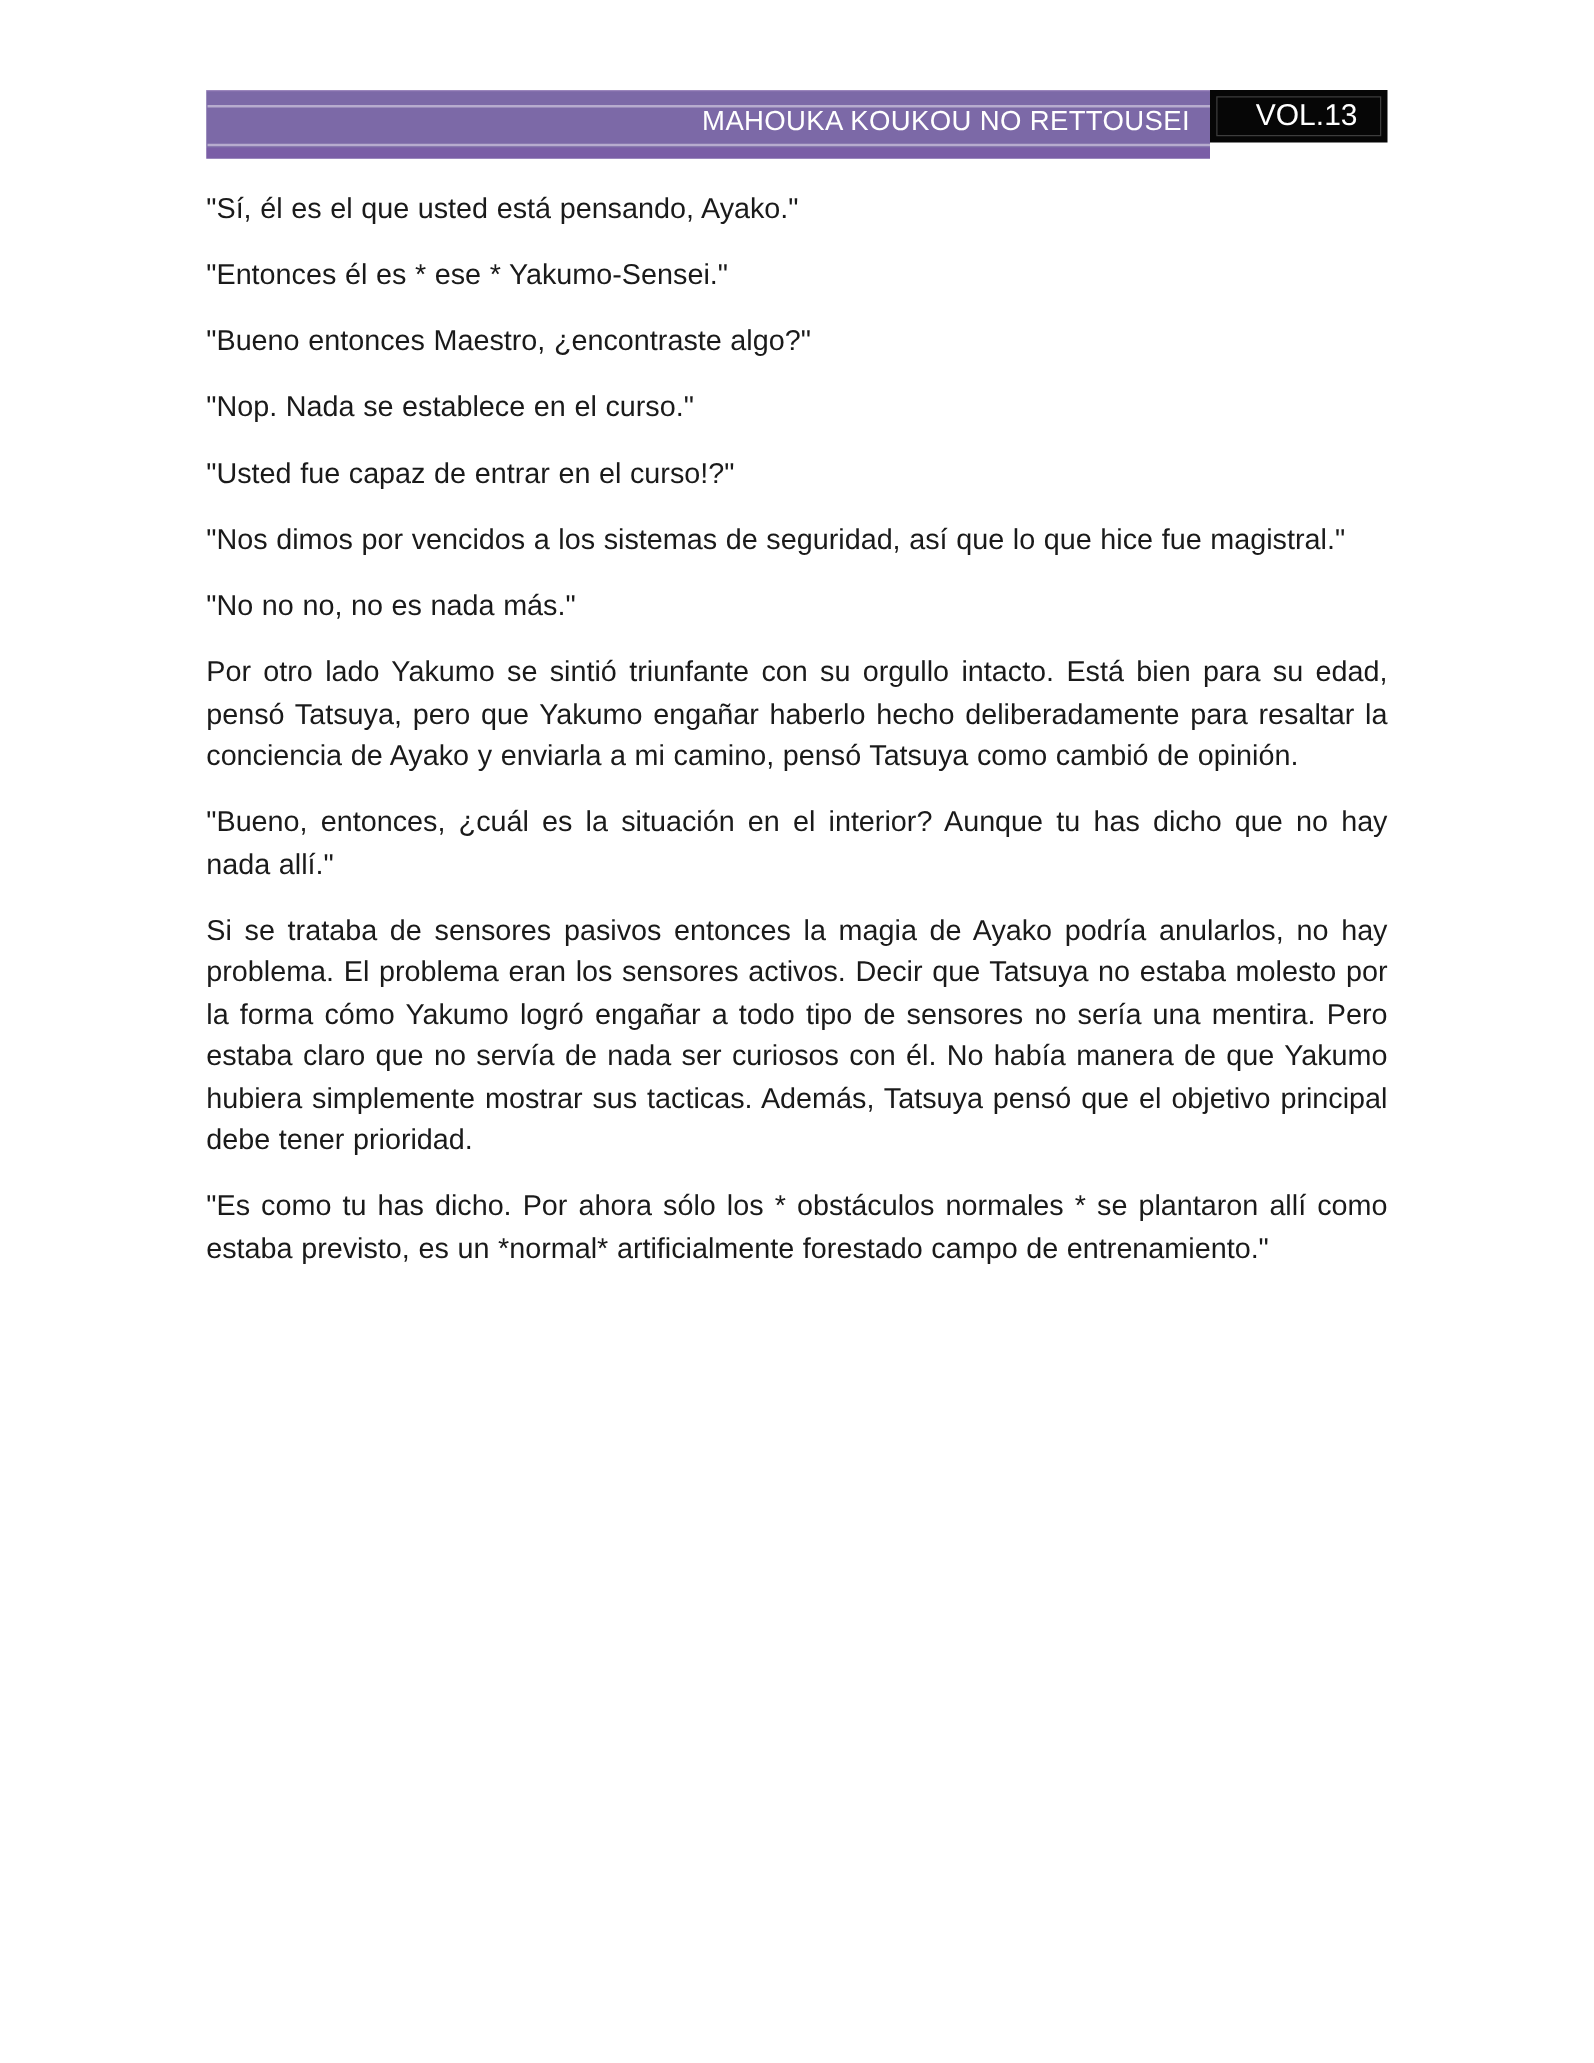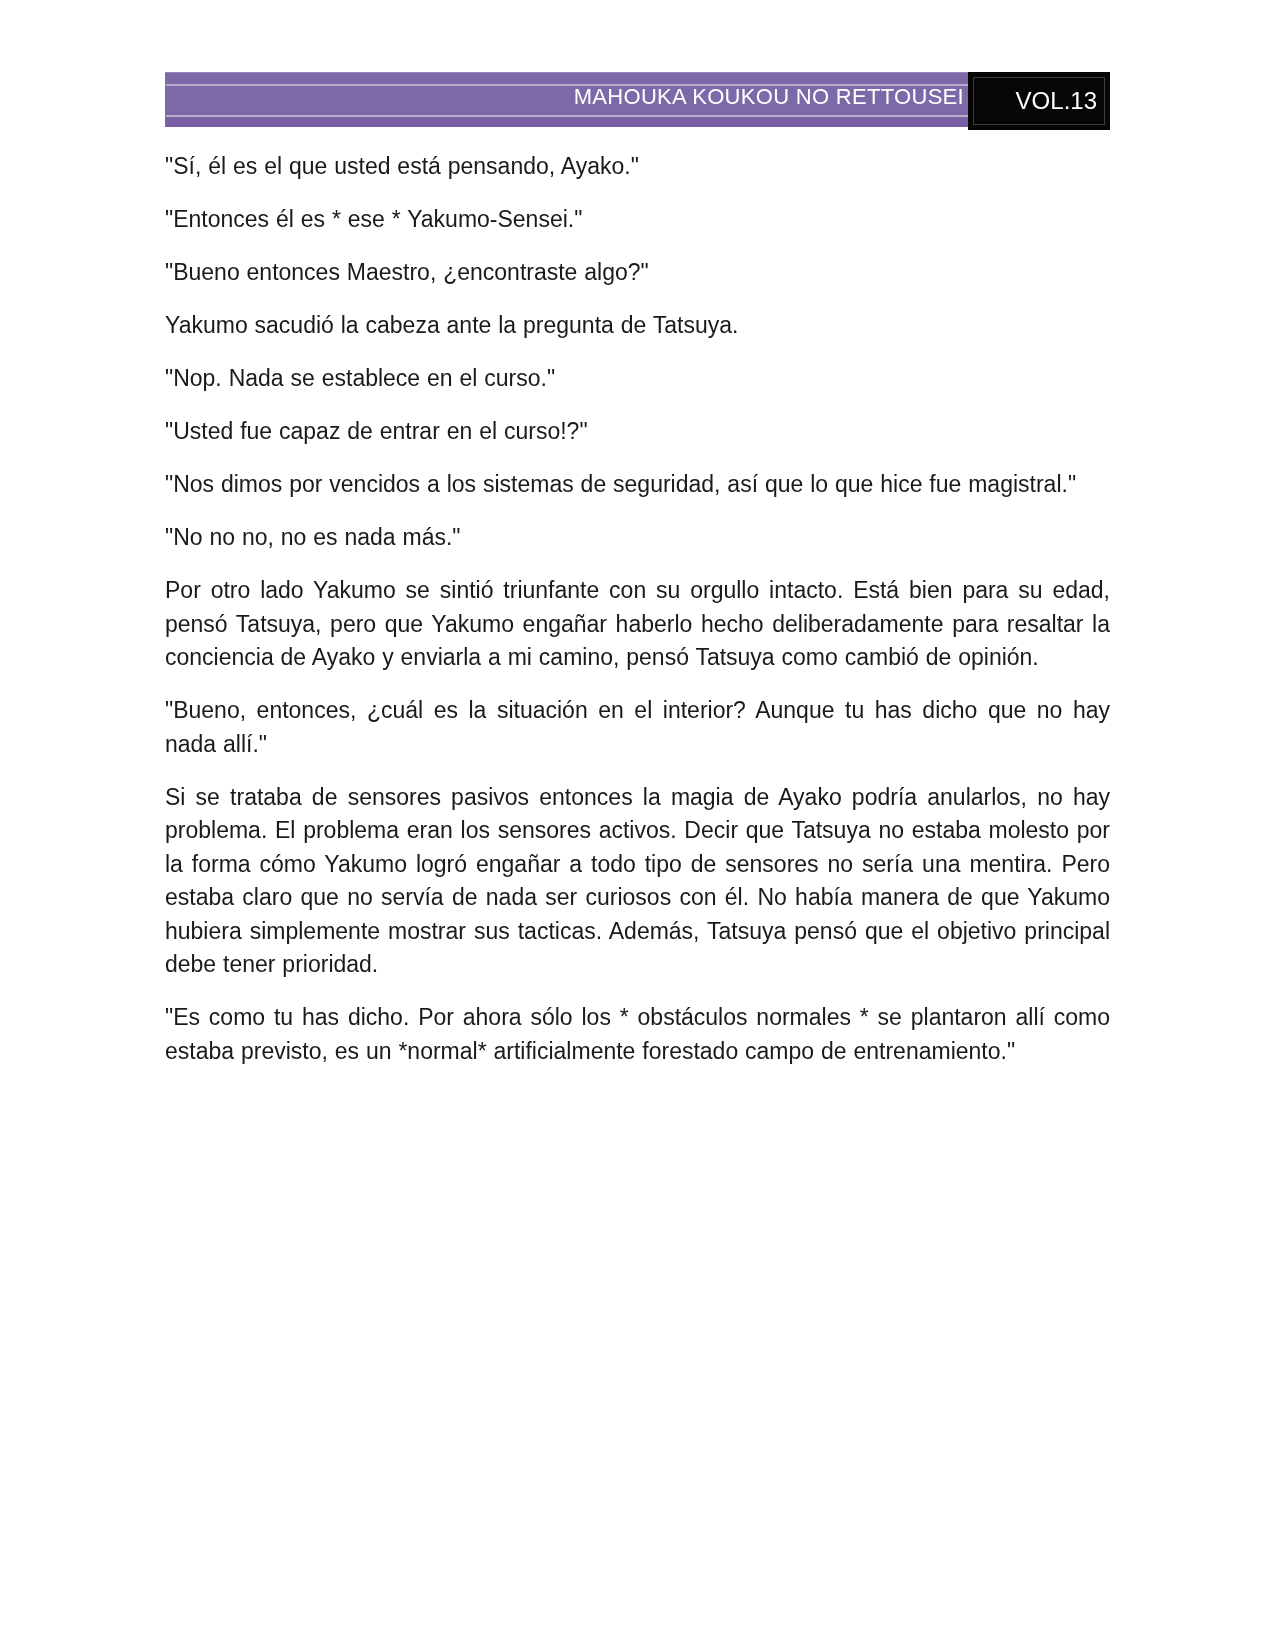--- a/index.html
+++ b/index.html
@@ -22,39 +22,39 @@
     position:absolute;left:165px;top:72px;width:945px;height:55px;
     display:flex;align-items:flex-start;
   }
   .header-purple{
     flex:1;height:55px;box-sizing:border-box;position:relative;
     background:linear-gradient(to bottom,
       var(--bar) 0px, var(--bar) 45px,
       var(--bar-bottom) 45px, var(--bar-bottom) 100%);
     border-top:1px solid rgba(255,255,255,0.25);
     display:flex;align-items:center;justify-content:flex-end;
-    padding-right:4px;padding-bottom:6px;
+    padding-right:16px;padding-bottom:6px;
   }
   .header-purple::before,
   .header-purple::after{
     content:"";position:absolute;left:1px;right:0;height:2px;
     background:rgba(255,255,255,0.45);
   }
   .header-purple::before{top:11px;}
   .header-purple::after{top:42px;}
   .header-title{
     color:var(--header-text);
     font-size:22px;letter-spacing:0.3px;line-height:1;
     position:relative;z-index:1;white-space:nowrap;
   }
   .volume-box{
-    width:142px;height:58px;box-sizing:border-box;position:relative;
+    width:142px;height:42px;box-sizing:border-box;position:relative;
     background:var(--box);
     display:flex;align-items:center;justify-content:flex-end;
-    padding-right:13px;
+    padding-right:24px;
   }
   .volume-box::before{
     content:"";position:absolute;inset:5px;
     border:1px solid #3d3d3d;pointer-events:none;
   }
   .volume-label{
     color:var(--header-text);
     font-size:24px;line-height:1;white-space:nowrap;position:relative;z-index:1;
   }
 
@@ -83,21 +83,20 @@
     <div class="volume-box">
       <span class="volume-label">VOL.13</span>
     </div>
   </div>
 
   <main class="content">
 
   <p class="para">"Sí, él es el que usted está pensando, Ayako."</p>
       <p class="para">"Entonces él es * ese * Yakumo-Sensei."</p>
       <p class="para">"Bueno entonces Maestro, ¿encontraste algo?"</p>
-      <p class="para">Yakumo sacudió la cabeza ante la pregunta de Tatsuya.</p>
       <p class="para">"Nop. Nada se establece en el curso."</p>
       <p class="para">"Usted fue capaz de entrar en el curso!?"</p>
       <p class="para">"Nos dimos por vencidos a los sistemas de seguridad, así que lo que hice fue magistral."</p>
       <p class="para">"No no no, no es nada más."</p>
       <p class="para">Por otro lado Yakumo se sintió triunfante con su orgullo intacto. Está bien para su edad, pensó Tatsuya, pero que Yakumo engañar haberlo hecho deliberadamente para resaltar la conciencia de Ayako y enviarla a mi camino, pensó Tatsuya como cambió de opinión.</p>
       <p class="para">"Bueno, entonces, ¿cuál es la situación en el interior? Aunque tu has dicho que no hay nada allí."</p>
       <p class="para">Si se trataba de sensores pasivos entonces la magia de Ayako podría anularlos, no hay problema. El problema eran los sensores activos. Decir que Tatsuya no estaba molesto por la forma cómo Yakumo logró engañar a todo tipo de sensores no sería una mentira. Pero estaba claro que no servía de nada ser curiosos con él. No había manera de que Yakumo hubiera simplemente mostrar sus tacticas. Además, Tatsuya pensó que el objetivo principal debe tener prioridad.</p>
       <p class="para">"Es como tu has dicho. Por ahora sólo los * obstáculos normales * se plantaron allí como estaba previsto, es un *normal* artificialmente forestado campo de entrenamiento."</p>
     </main>
 

